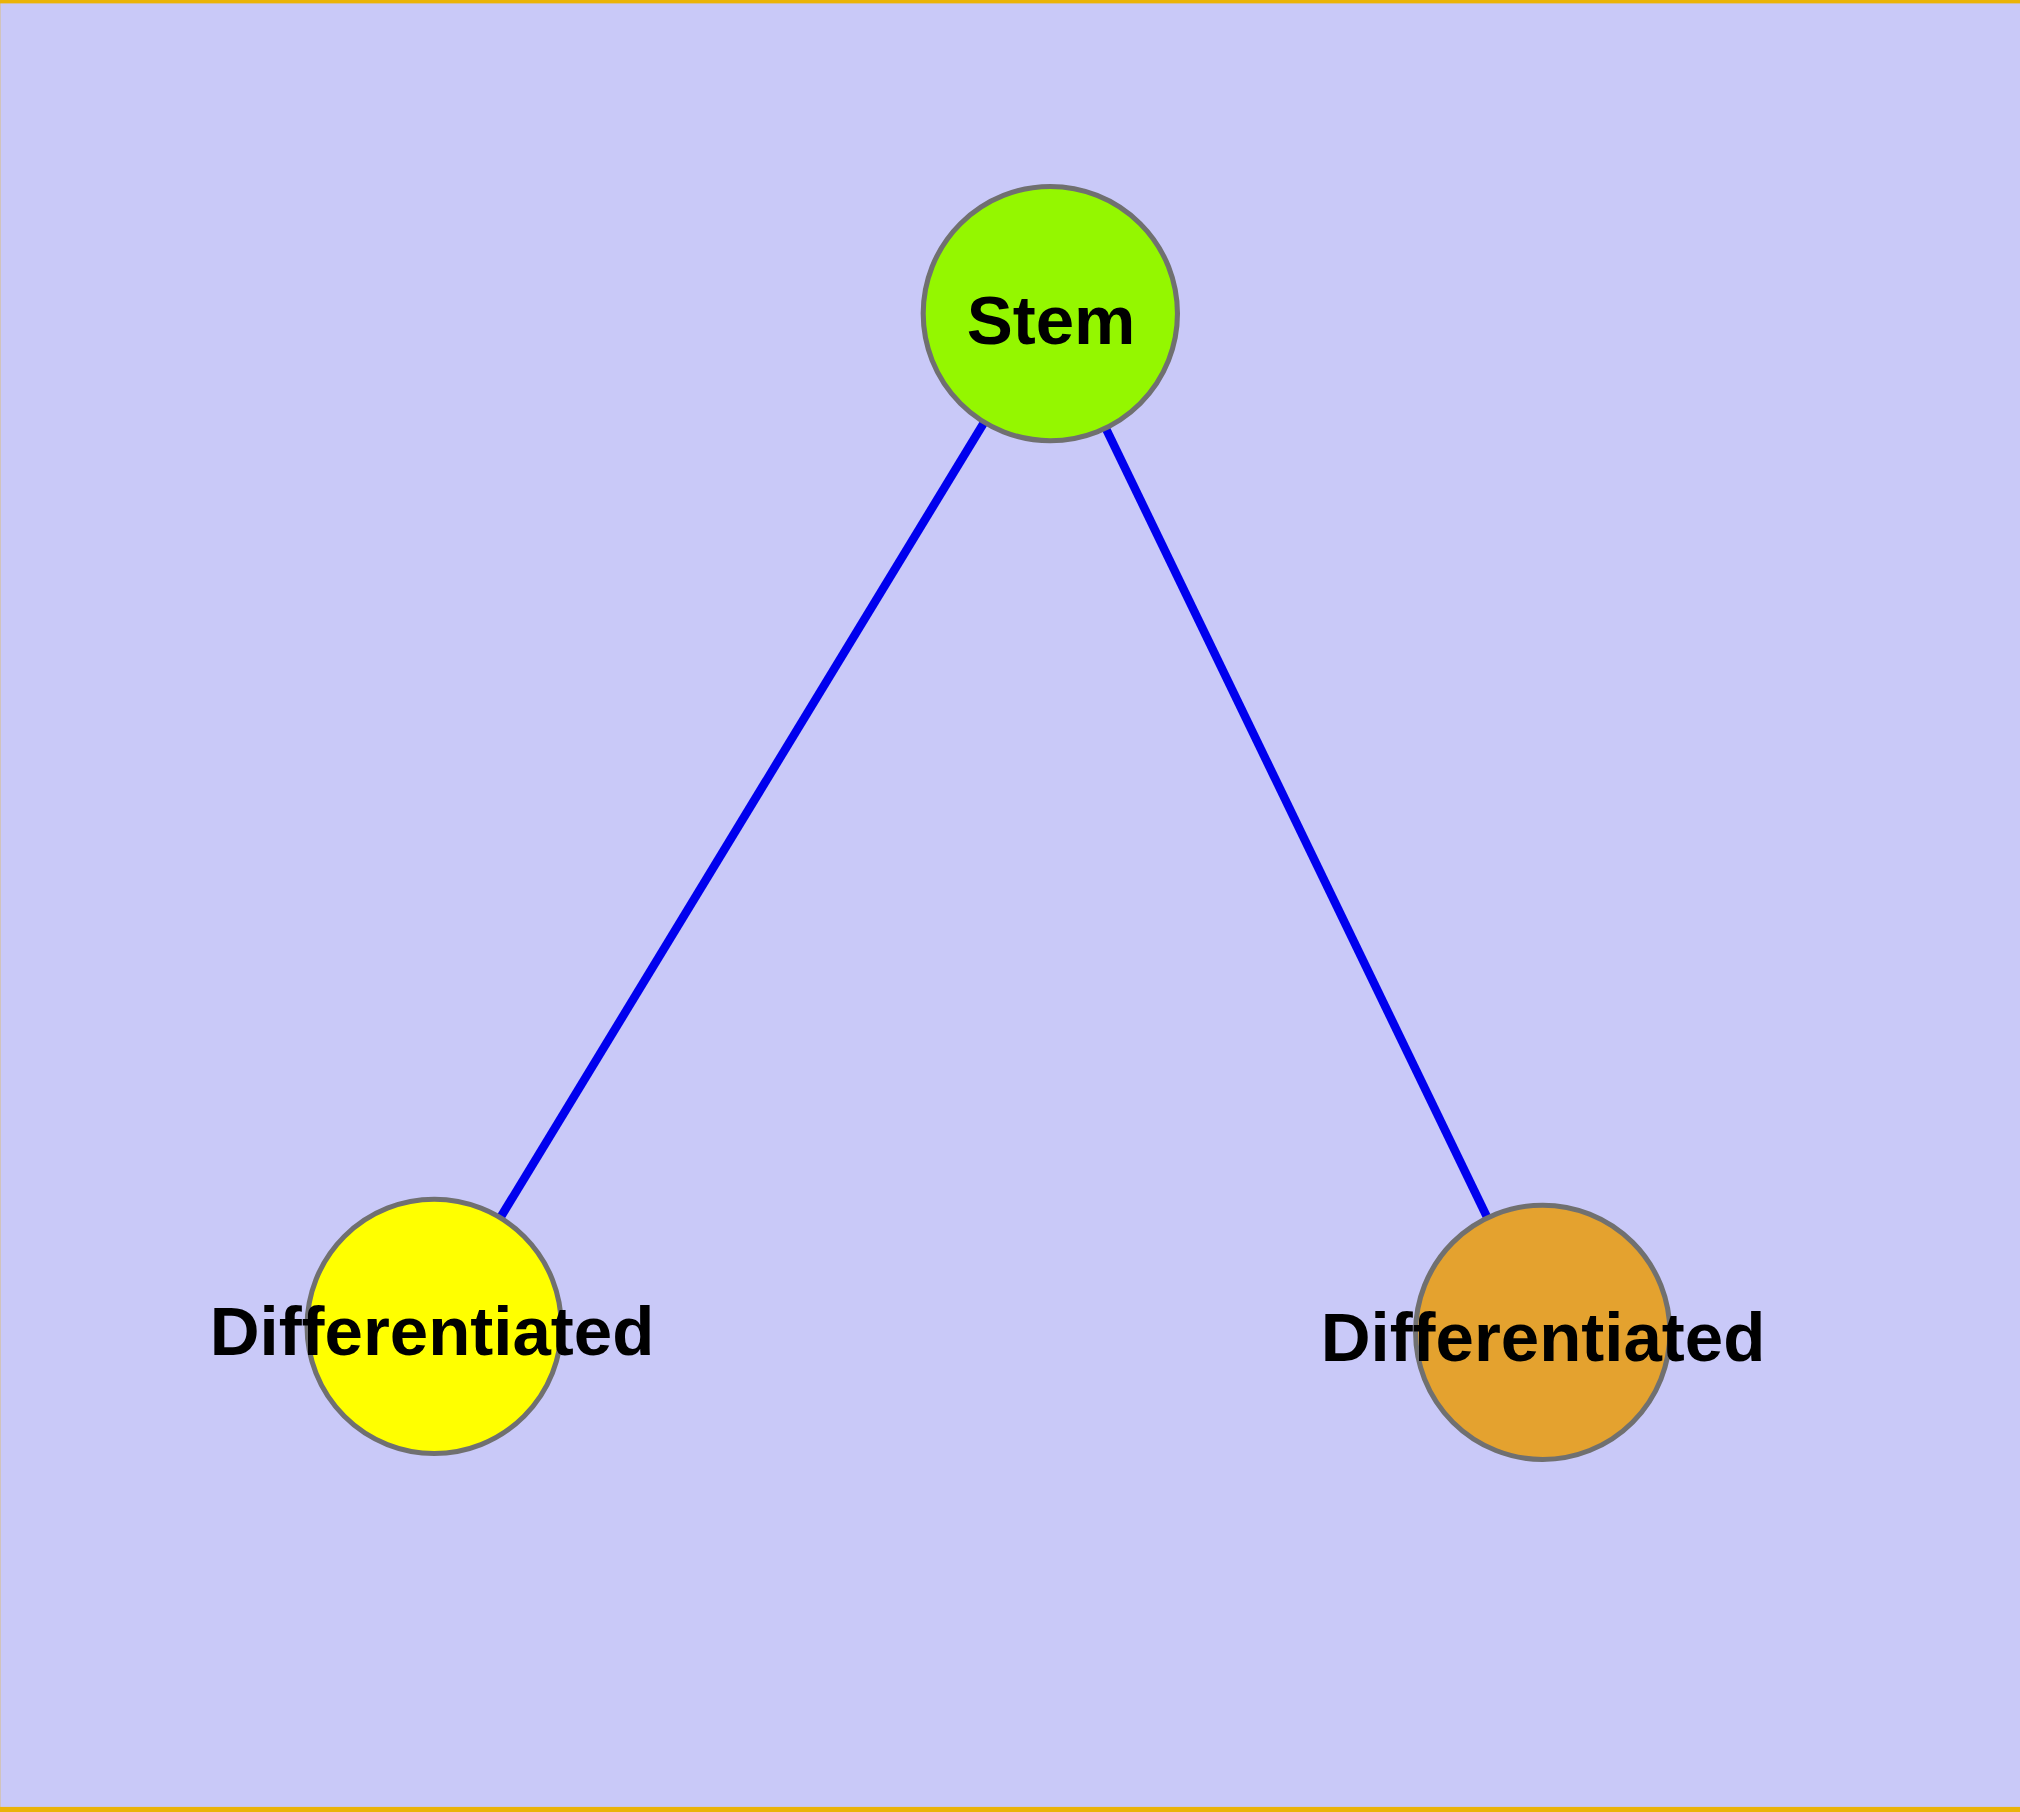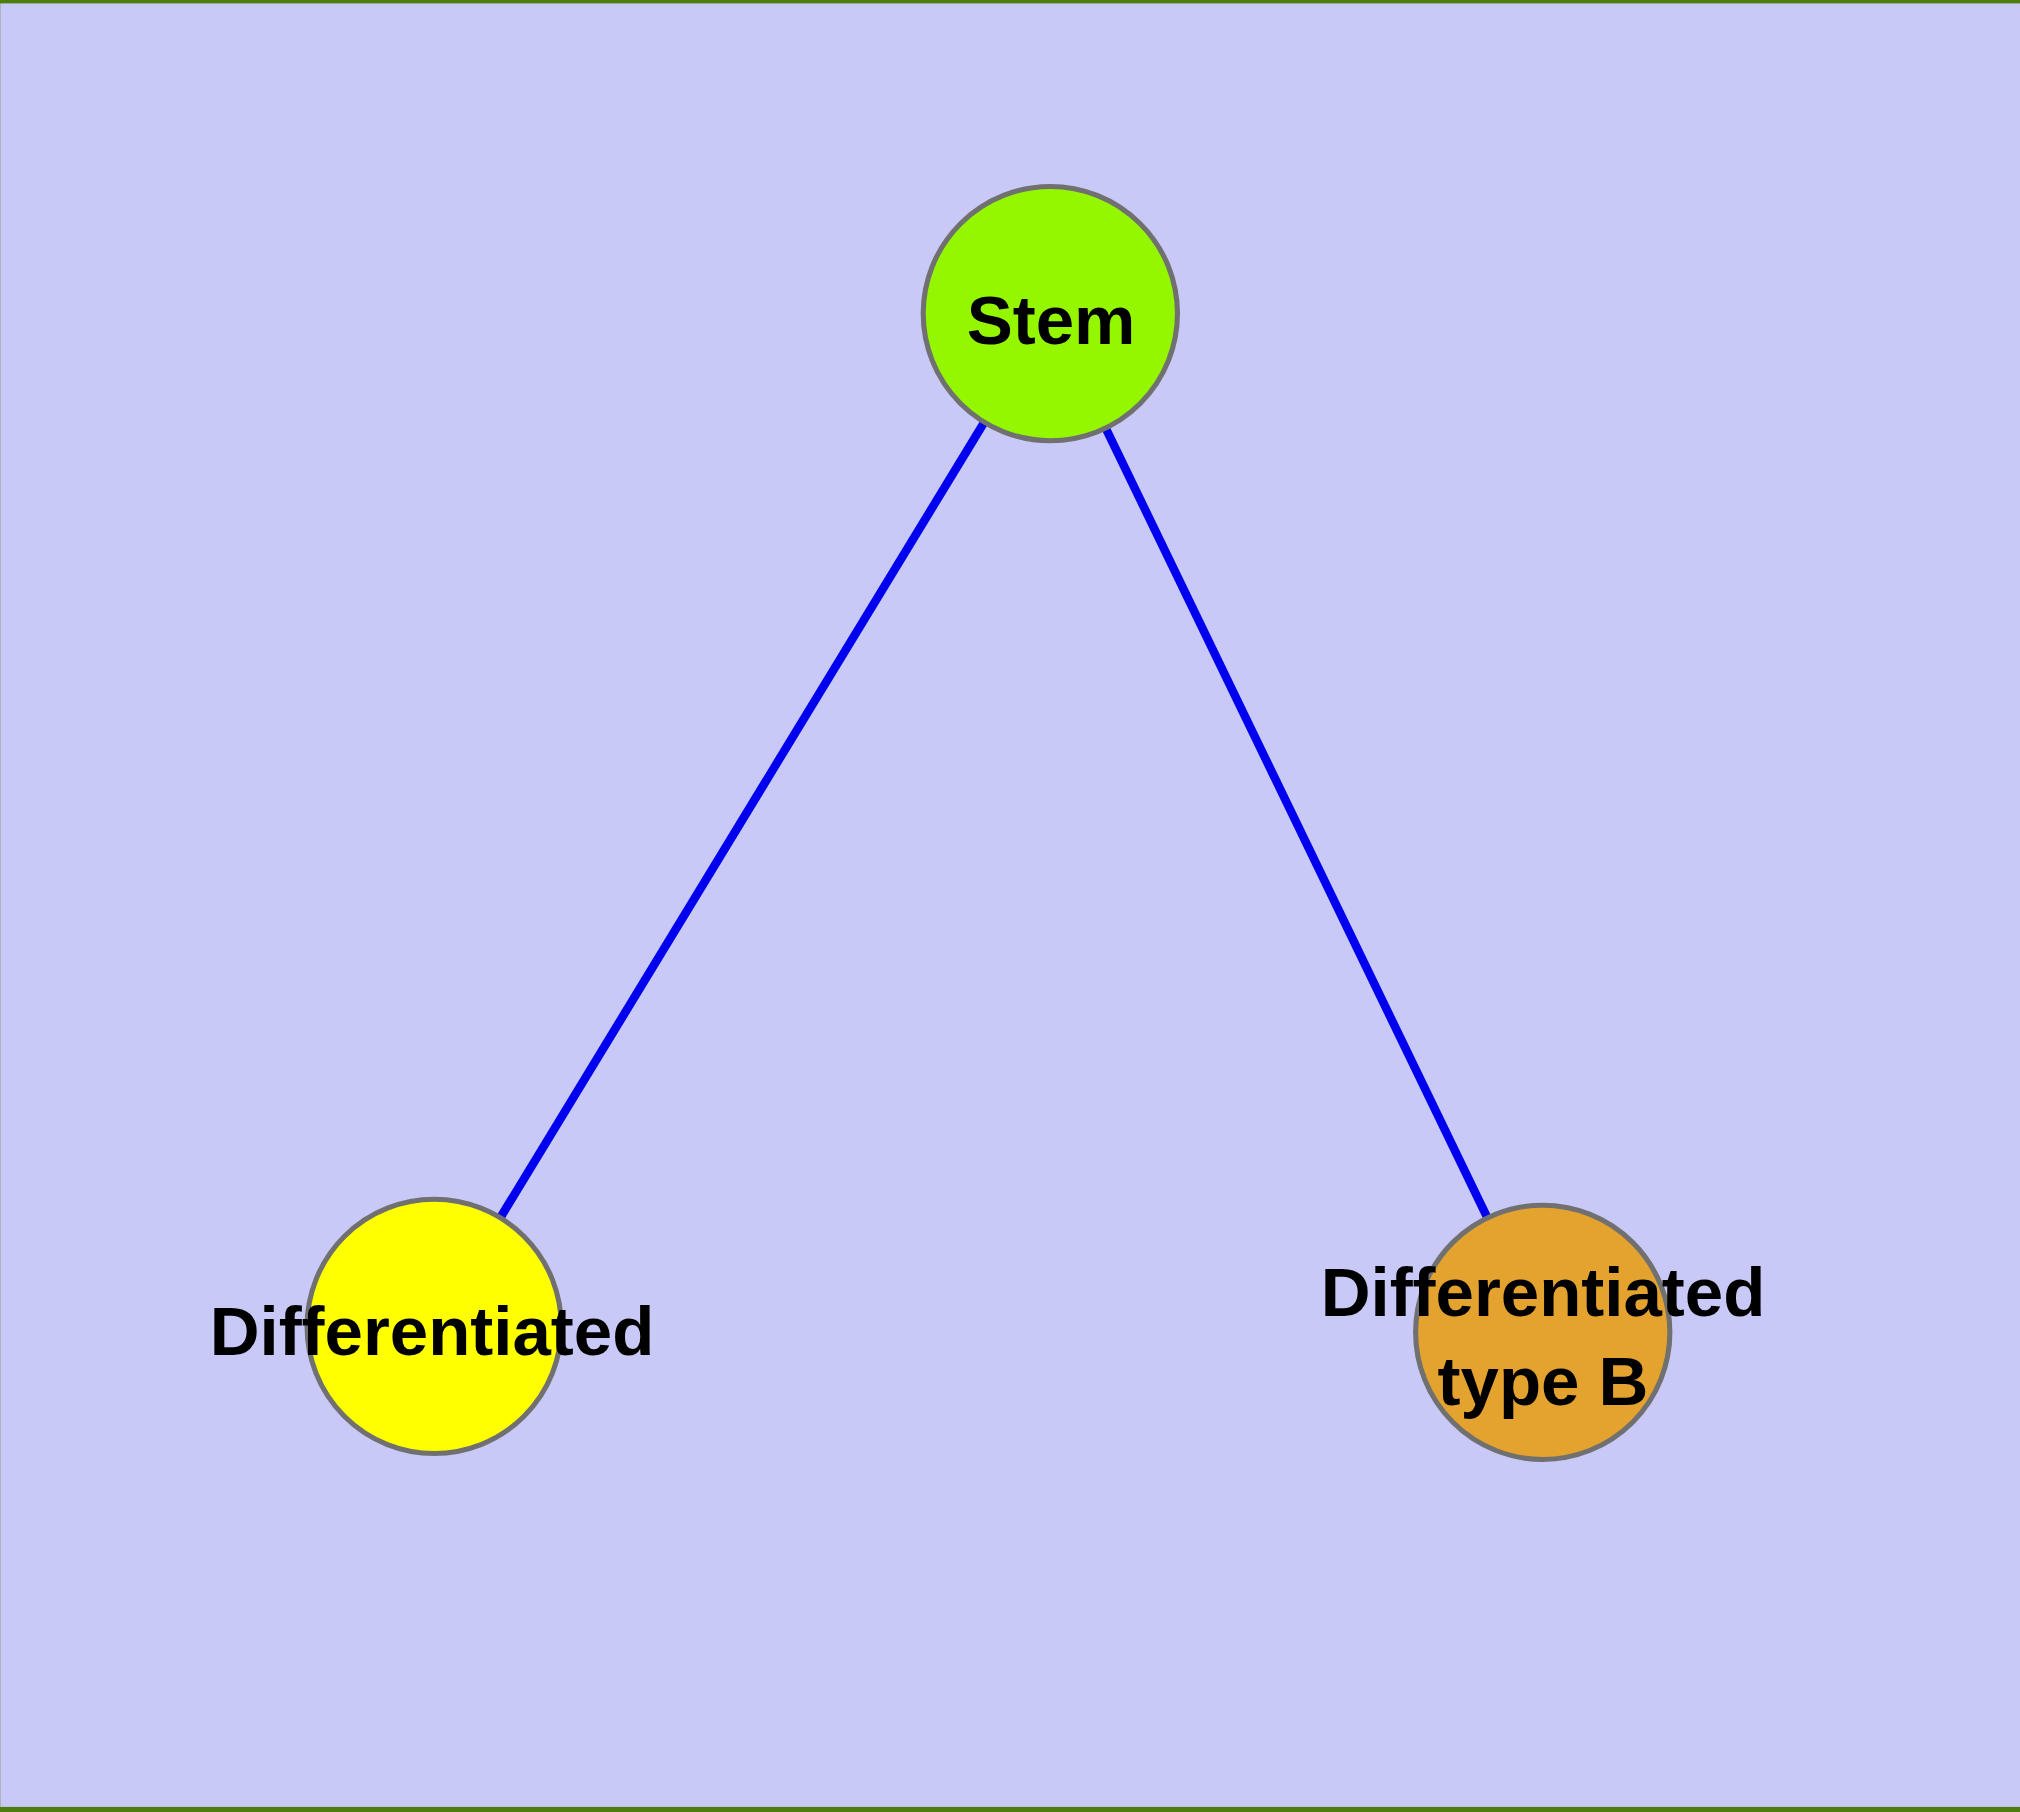--- a/index.html
+++ b/index.html
@@ -4,21 +4,21 @@
 <style>
   html, body {
     margin: 0;
     padding: 0;
     background: #ffffff;
   }
   .stage {
     position: relative;
     width: 2021px;
     height: 1812px;
-    background: #4d7c0f;
+    background: #eab308;
     overflow: hidden;
     font-family: "Liberation Sans", sans-serif;
   }
   .graph-svg {
     position: absolute;
     left: 0;
     top: 0;
     display: block;
   }
   .node-label {
@@ -55,17 +55,16 @@
   <div class="node-label" style="left:1051px; top:320px;">
     <span class="line">Stem</span>
   </div>
 
   <div class="node-label" style="left:432px; top:1331px;">
     <span class="line">Differentiated</span>
   </div>
 
   <div class="node-label" style="left:1543px; top:1337px;">
     <span class="line">Differentiated</span>
-    <span class="line">type B</span>
   </div>
 
 </div>
 
 
 </body></html>

